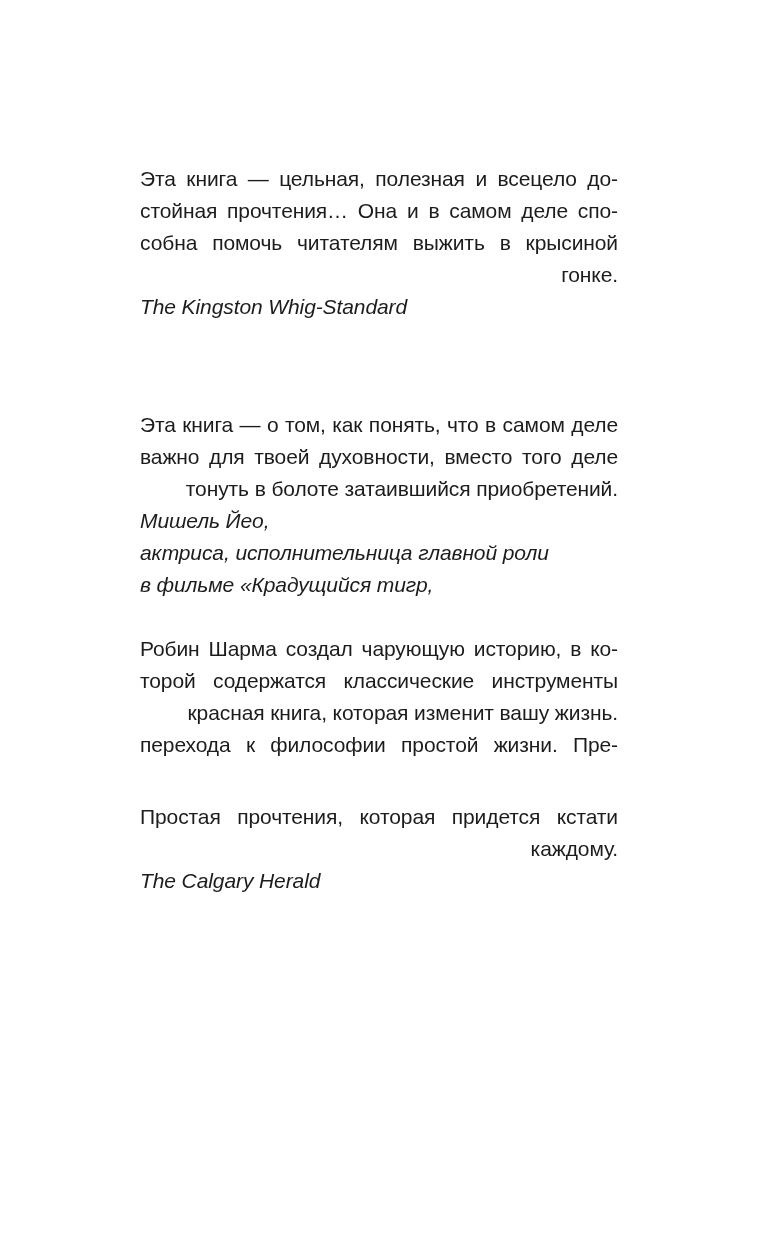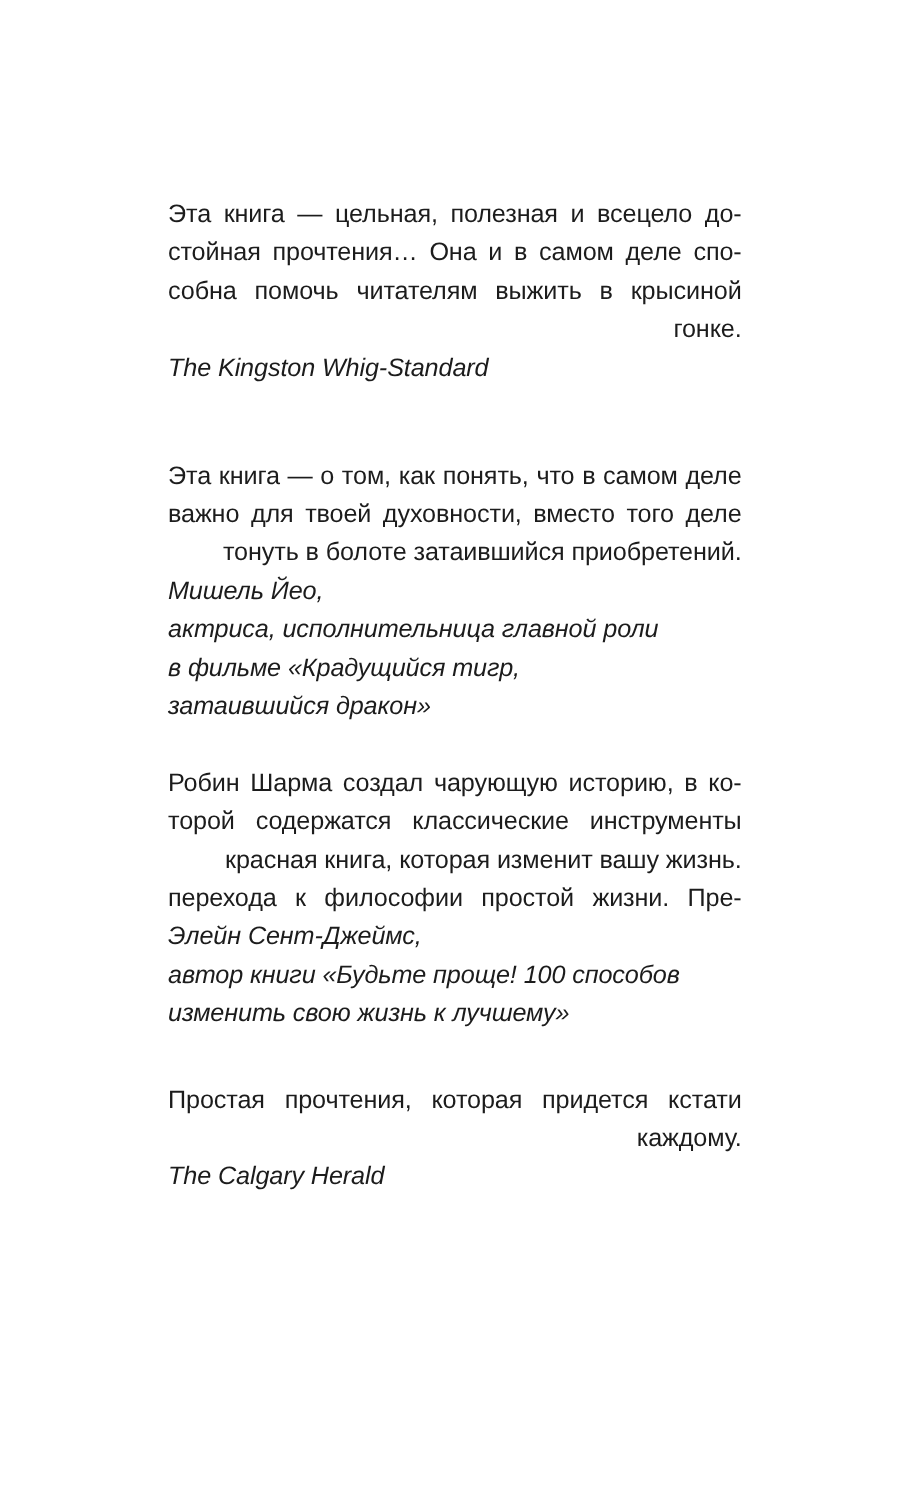--- a/index.html
+++ b/index.html
@@ -15,21 +15,21 @@
     background: #ffffff;
     padding: 163px 150px 0 140px;
     font-family: "Liberation Sans", "DejaVu Sans", sans-serif;
     font-size: 21px;
     line-height: 32px;
     color: #1c1c1c;
     letter-spacing: -0.1px;
     overflow: hidden;
   }
   .quote-group { margin: 0; }
-  .quote-group + .quote-group { margin-top: 58px; }
+  .quote-group + .quote-group { margin-top: 86px; }
   .quote-group.g3 { margin-top: 32px; }
   .quote-group.g4 { margin-top: 40px; }
   .quote { margin: 0; }
   .line { display: block; white-space: nowrap; }
   .jline {
     white-space: normal;
     text-align: justify;
     text-align-last: justify;
   }
   .lastline { text-align: right; }
@@ -56,35 +56,29 @@
   <section class="quote-group g2">
     <p class="quote">
       <span class="line jline">Эта книга — о том, как понять, что в самом деле</span>
       <span class="line jline">важно для твоей духовности, вместо того деле</span>
       <span class="line lastline">тонуть в болоте затаившийся приобретений.</span>
     </p>
     <p class="attr">
       <span class="line">Мишель Йео,</span>
       <span class="line">актриса, исполнительница главной роли</span>
       <span class="line">в фильме «Крадущийся тигр,</span>
-      <span class="line">затаившийся дракон»</span>
     </p>
   </section>
 
   <section class="quote-group g3">
     <p class="quote">
       <span class="line jline">Робин Шарма создал чарующую историю, в ко-</span>
       <span class="line jline">торой содержатся классические инструменты</span>
       <span class="line lastline">красная книга, которая изменит вашу жизнь.</span>
       <span class="line jline">перехода к философии простой жизни. Пре-</span>
-    </p>
-    <p class="attr">
-      <span class="line">Элейн Сент-Джеймс,</span>
-      <span class="line">автор книги «Будьте проще! 100 способов</span>
-      <span class="line">изменить свою жизнь к лучшему»</span>
     </p>
   </section>
 
   <section class="quote-group g4">
     <p class="quote">
       <span class="line jline">Простая прочтения, которая придется кстати</span>
       <span class="line lastline">каждому.</span>
     </p>
     <p class="attr">
       <span class="line">The Calgary Herald</span>

